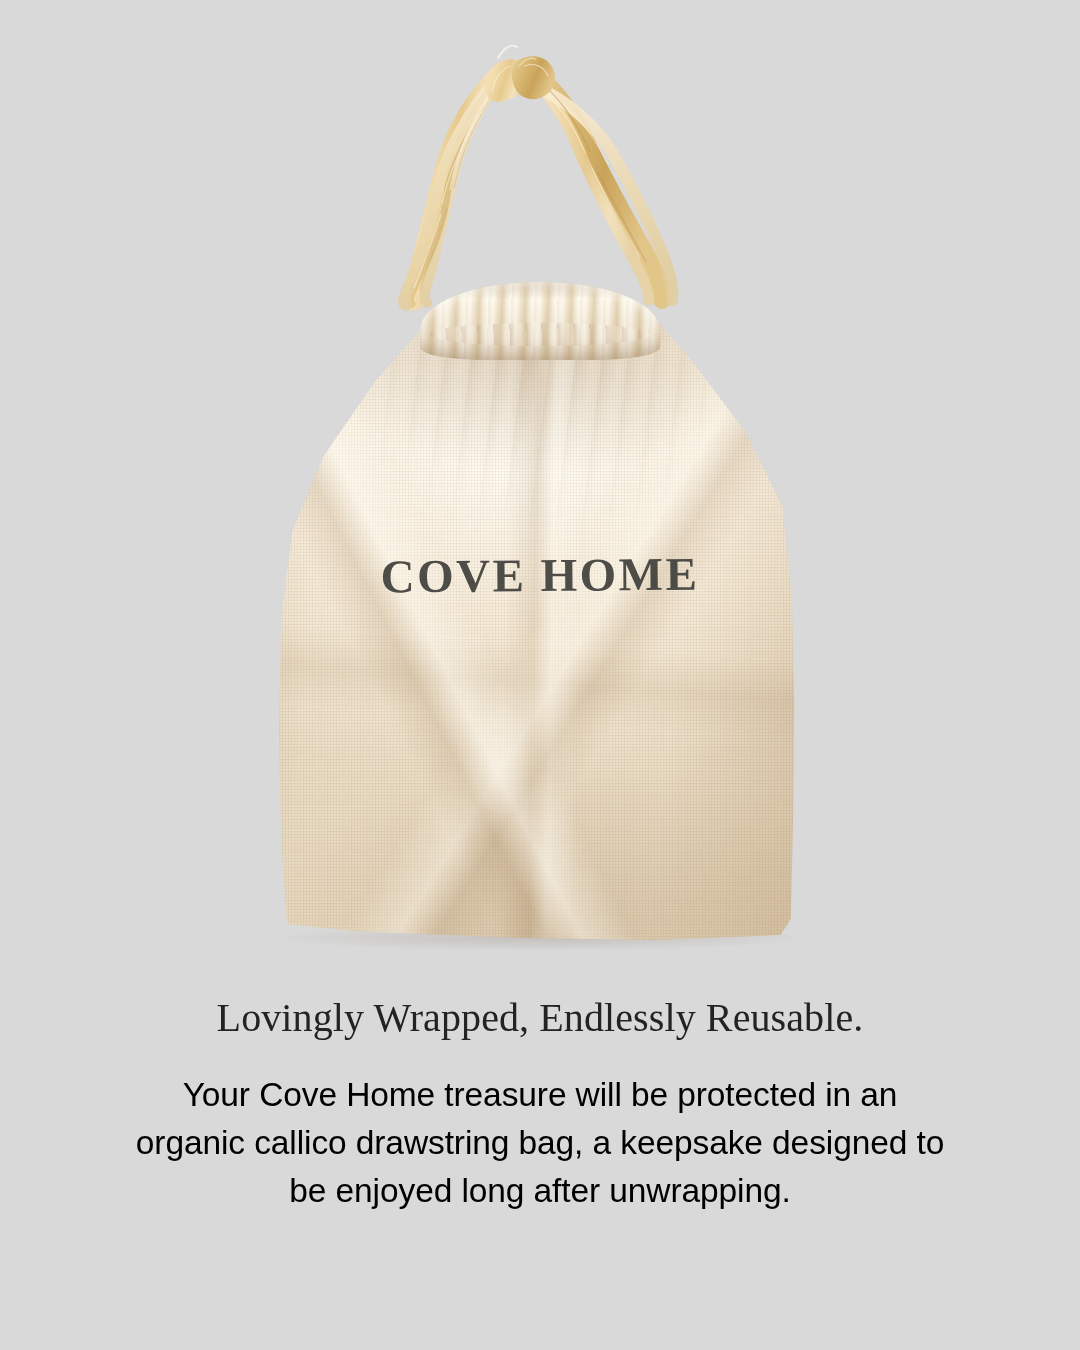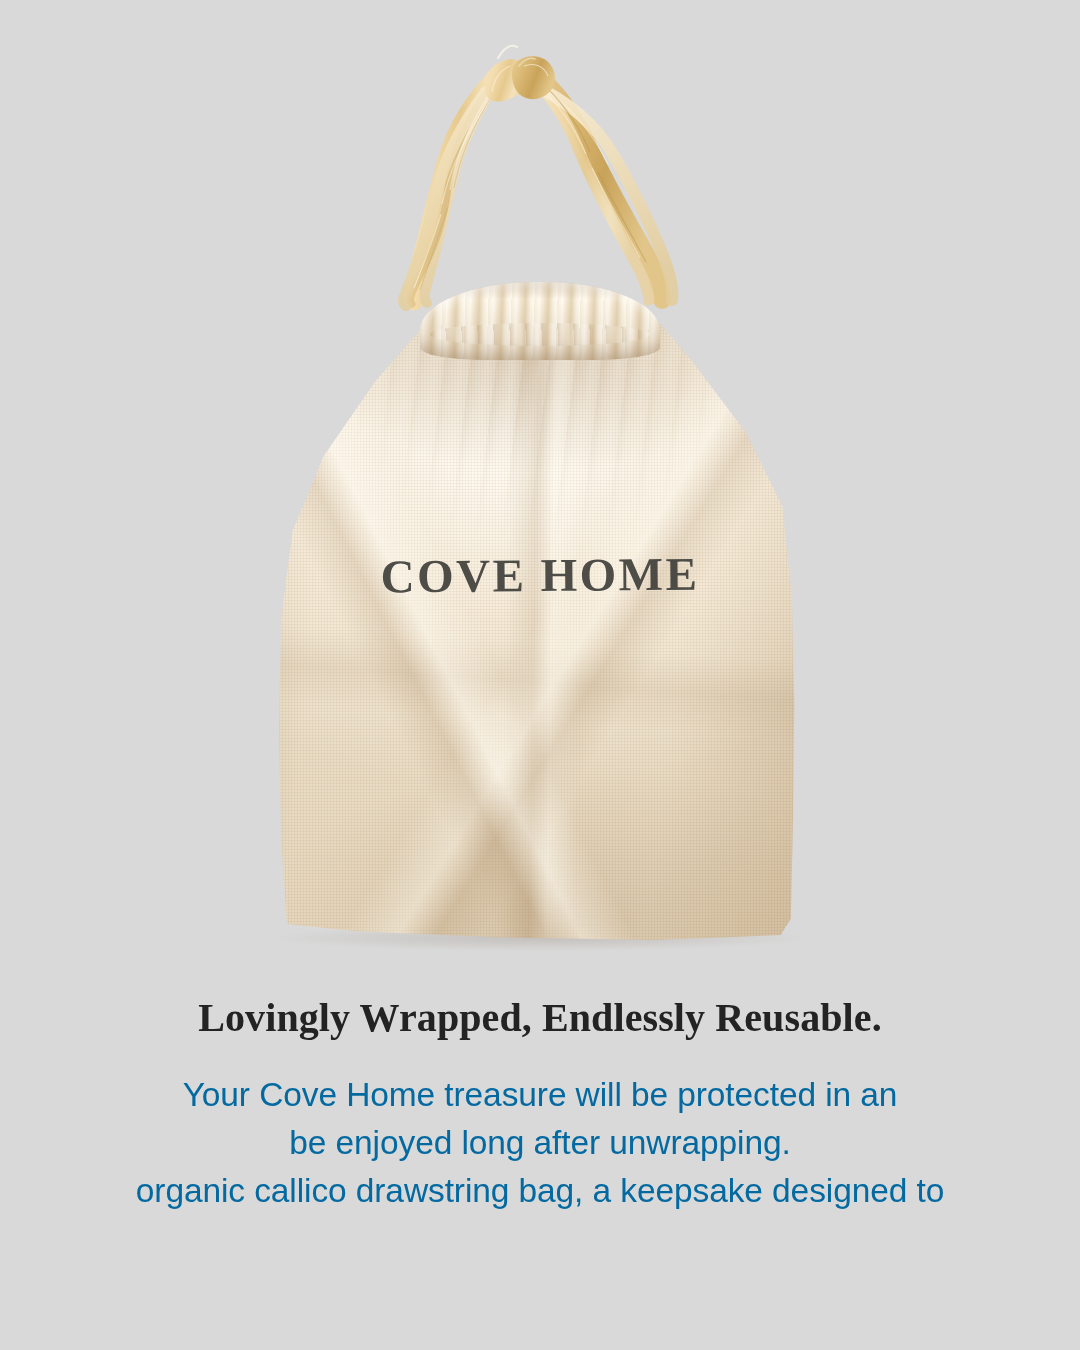--- a/index.html
+++ b/index.html
@@ -239,32 +239,32 @@
   
   .caption {
     position: absolute;
     left: 0;
     top: 995px;
     width: 1080px;
     text-align: center;
   }
   .caption-heading {
     font-family: "Liberation Serif", "DejaVu Serif", serif;
-    font-weight: 700;
+    font-weight: 400;
     font-size: 40px;
     line-height: 1.16;
     color: #232323;
     margin: 0 0 30px 0;
     letter-spacing: 0.1px;
   }
   .caption-body {
     font-family: "Liberation Sans", sans-serif;
     font-size: 33.5px;
     line-height: 1.43;
-    color: #0369a1;
+    color: #000000;
     margin: 0 auto;
     width: 950px;
     letter-spacing: -0.1px;
   }
   .caption-body span { display: block; }
 </style>
 </head>
 <body>
 
 <div class="stage">
@@ -360,18 +360,18 @@
       </div>
       <div class="bag-top"></div>
       <div class="brand-print">COVE HOME</div>
     </div>
   </div>
 
   <div class="caption">
     <h2 class="caption-heading">Lovingly Wrapped, Endlessly Reusable.</h2>
     <p class="caption-body">
       <span>Your Cove Home treasure will be protected in an</span>
+      <span>organic callico drawstring bag,  a keepsake designed to</span>
       <span>be enjoyed long after unwrapping.</span>
-      <span>organic callico drawstring bag,  a keepsake designed to</span>
     </p>
   </div>
 
 </div>
 
 </body></html>

